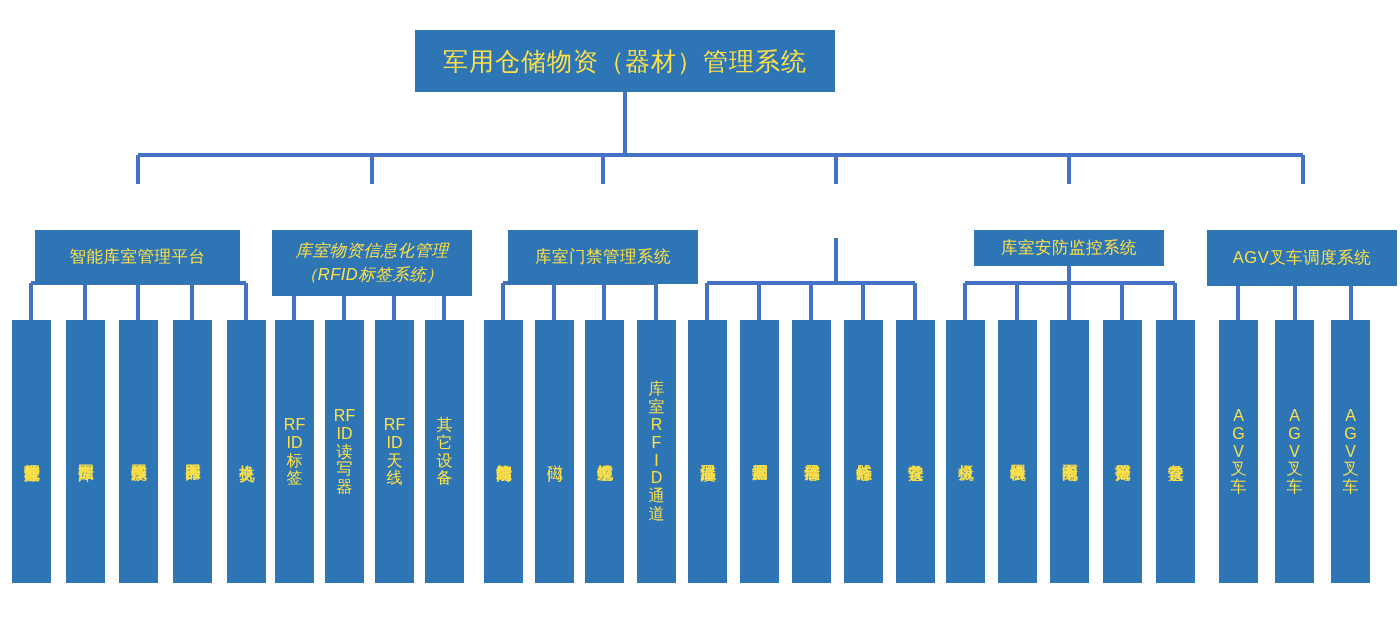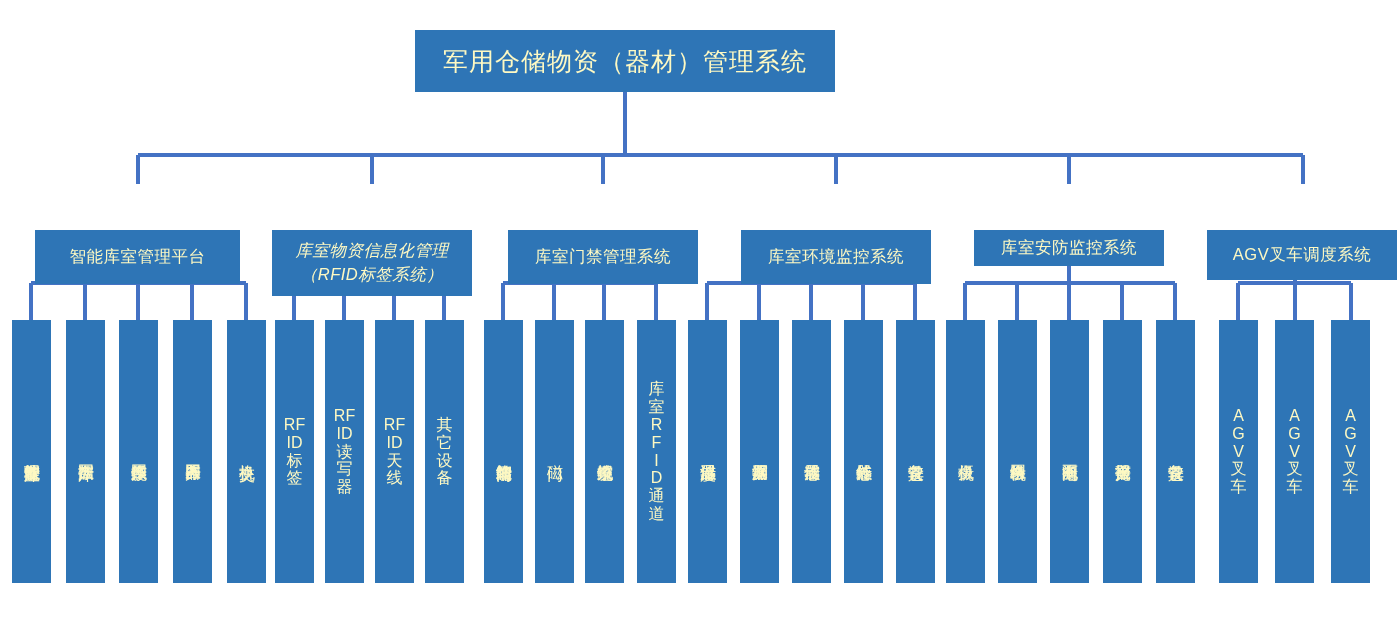--- a/index.html
+++ b/index.html
@@ -11,21 +11,21 @@
   }
   #stage{position:relative;width:1400px;height:618px;}
 
   
   #wires{position:absolute;left:0;top:0;width:1400px;height:618px;pointer-events:none;}
 
   
   .node{
     position:absolute;
     background:#2E75B6;
-    color:#fef9c3;
+    color:#fde047;
     box-sizing:border-box;
     display:flex;
     align-items:center;
     justify-content:center;
     text-align:center;
   }
   .root{
     font-size:25px;
     letter-spacing:1px;
     line-height:1.3;
@@ -137,29 +137,26 @@
 
   <div class="node lvl2" style="left:272px;top:184px;width:200px;height:66px;flex-direction:column;font-style:italic;">
     <span class="l2txt">库室物资信息化管理</span>
     <span class="l2txt">（RFID标签系统）</span>
   </div>
 
   <div class="node lvl2" style="left:508px;top:184px;width:190px;height:54px;flex-direction:column;text-align:right;">
     <span class="l2txt">库室门禁管理系统</span>
   </div>
 
-  <div class="node lvl2" style="left:741px;top:184px;width:190px;height:54px;flex-direction:column;">
-    <span class="l2txt">库室环境监控系统</span>
-  </div>
 
   <div class="node lvl2" style="left:974px;top:184px;width:190px;height:36px;flex-direction:column;">
     <span class="l2txt">库室安防监控系统</span>
   </div>
 
-  <div class="node lvl2" style="left:1207px;top:184px;width:190px;height:50px;flex-direction:column;">
+  <div class="node lvl2" style="left:1207px;top:184px;width:190px;height:56px;flex-direction:column;">
     <span class="l2txt">AGV叉车调度系统</span>
   </div>
 
   <div class="node leaf" style="left:12px;top:320px;width:39px;height:263px;">
     <span class="vtext">智能库室管理软件</span>
   </div>
   <div class="node leaf" style="left:66px;top:320px;width:39px;height:263px;">
     <span class="vtext">国产数据库</span>
   </div>
   <div class="node leaf" style="left:119px;top:320px;width:39px;height:263px;">

